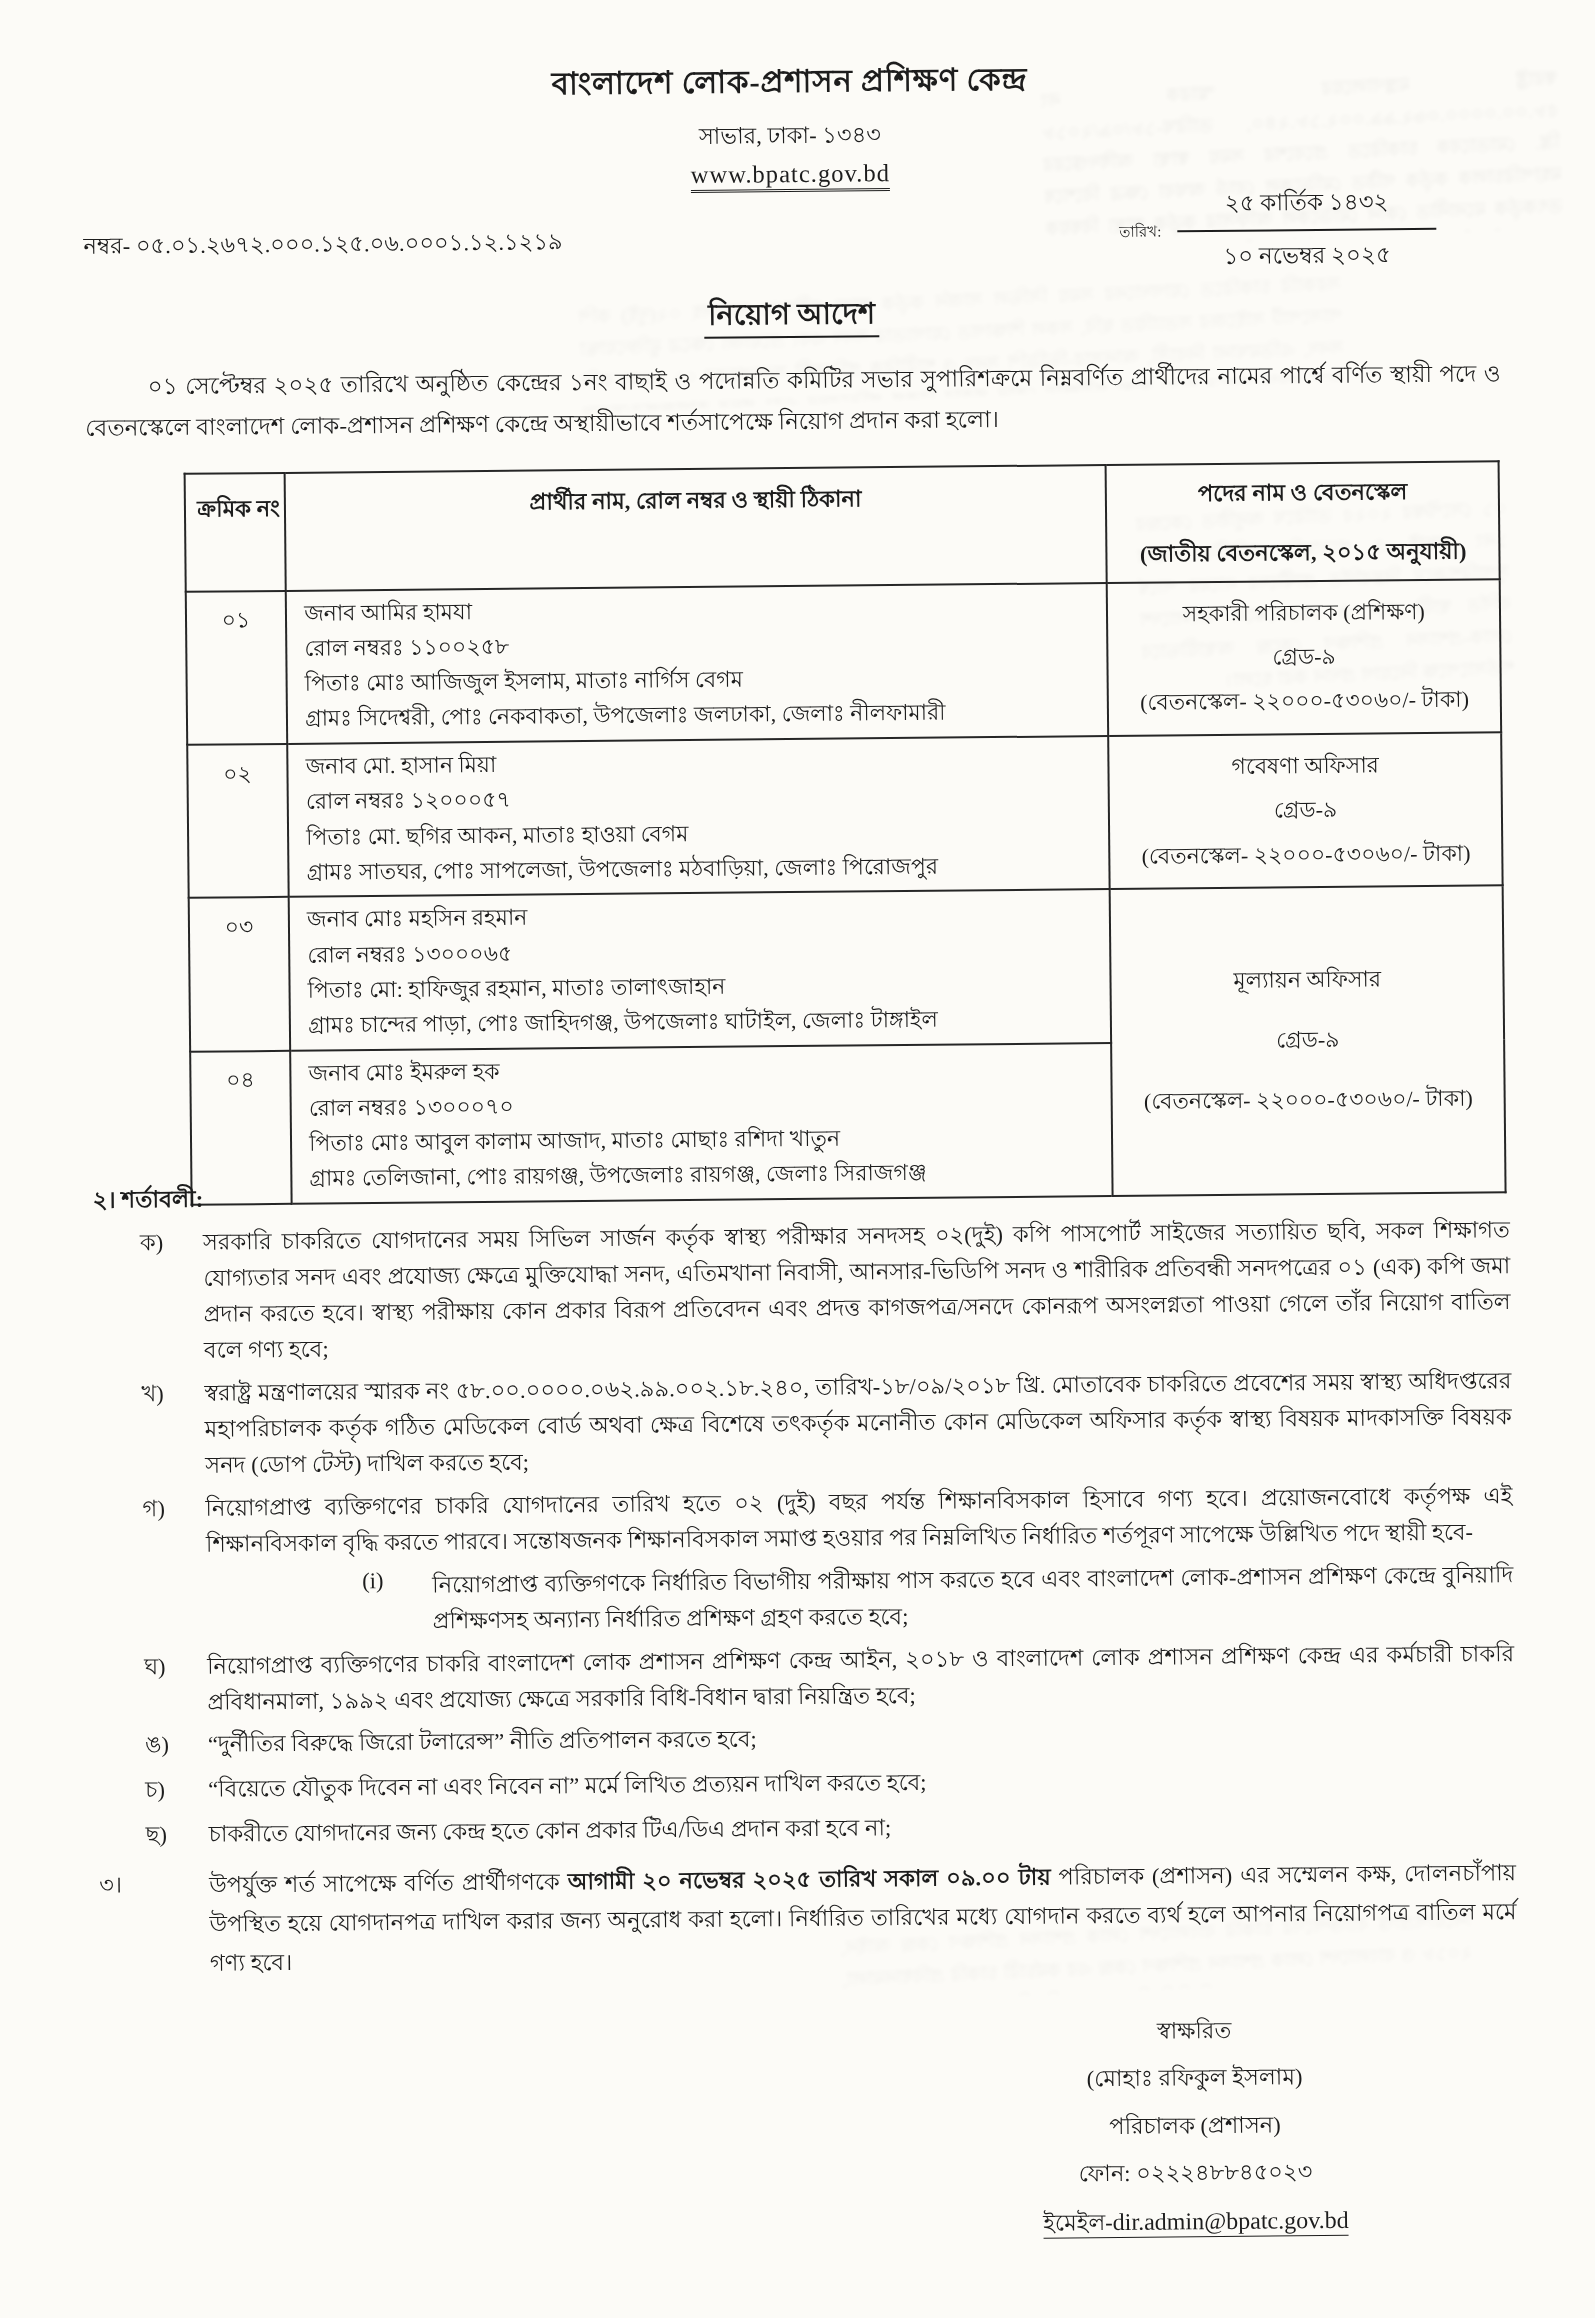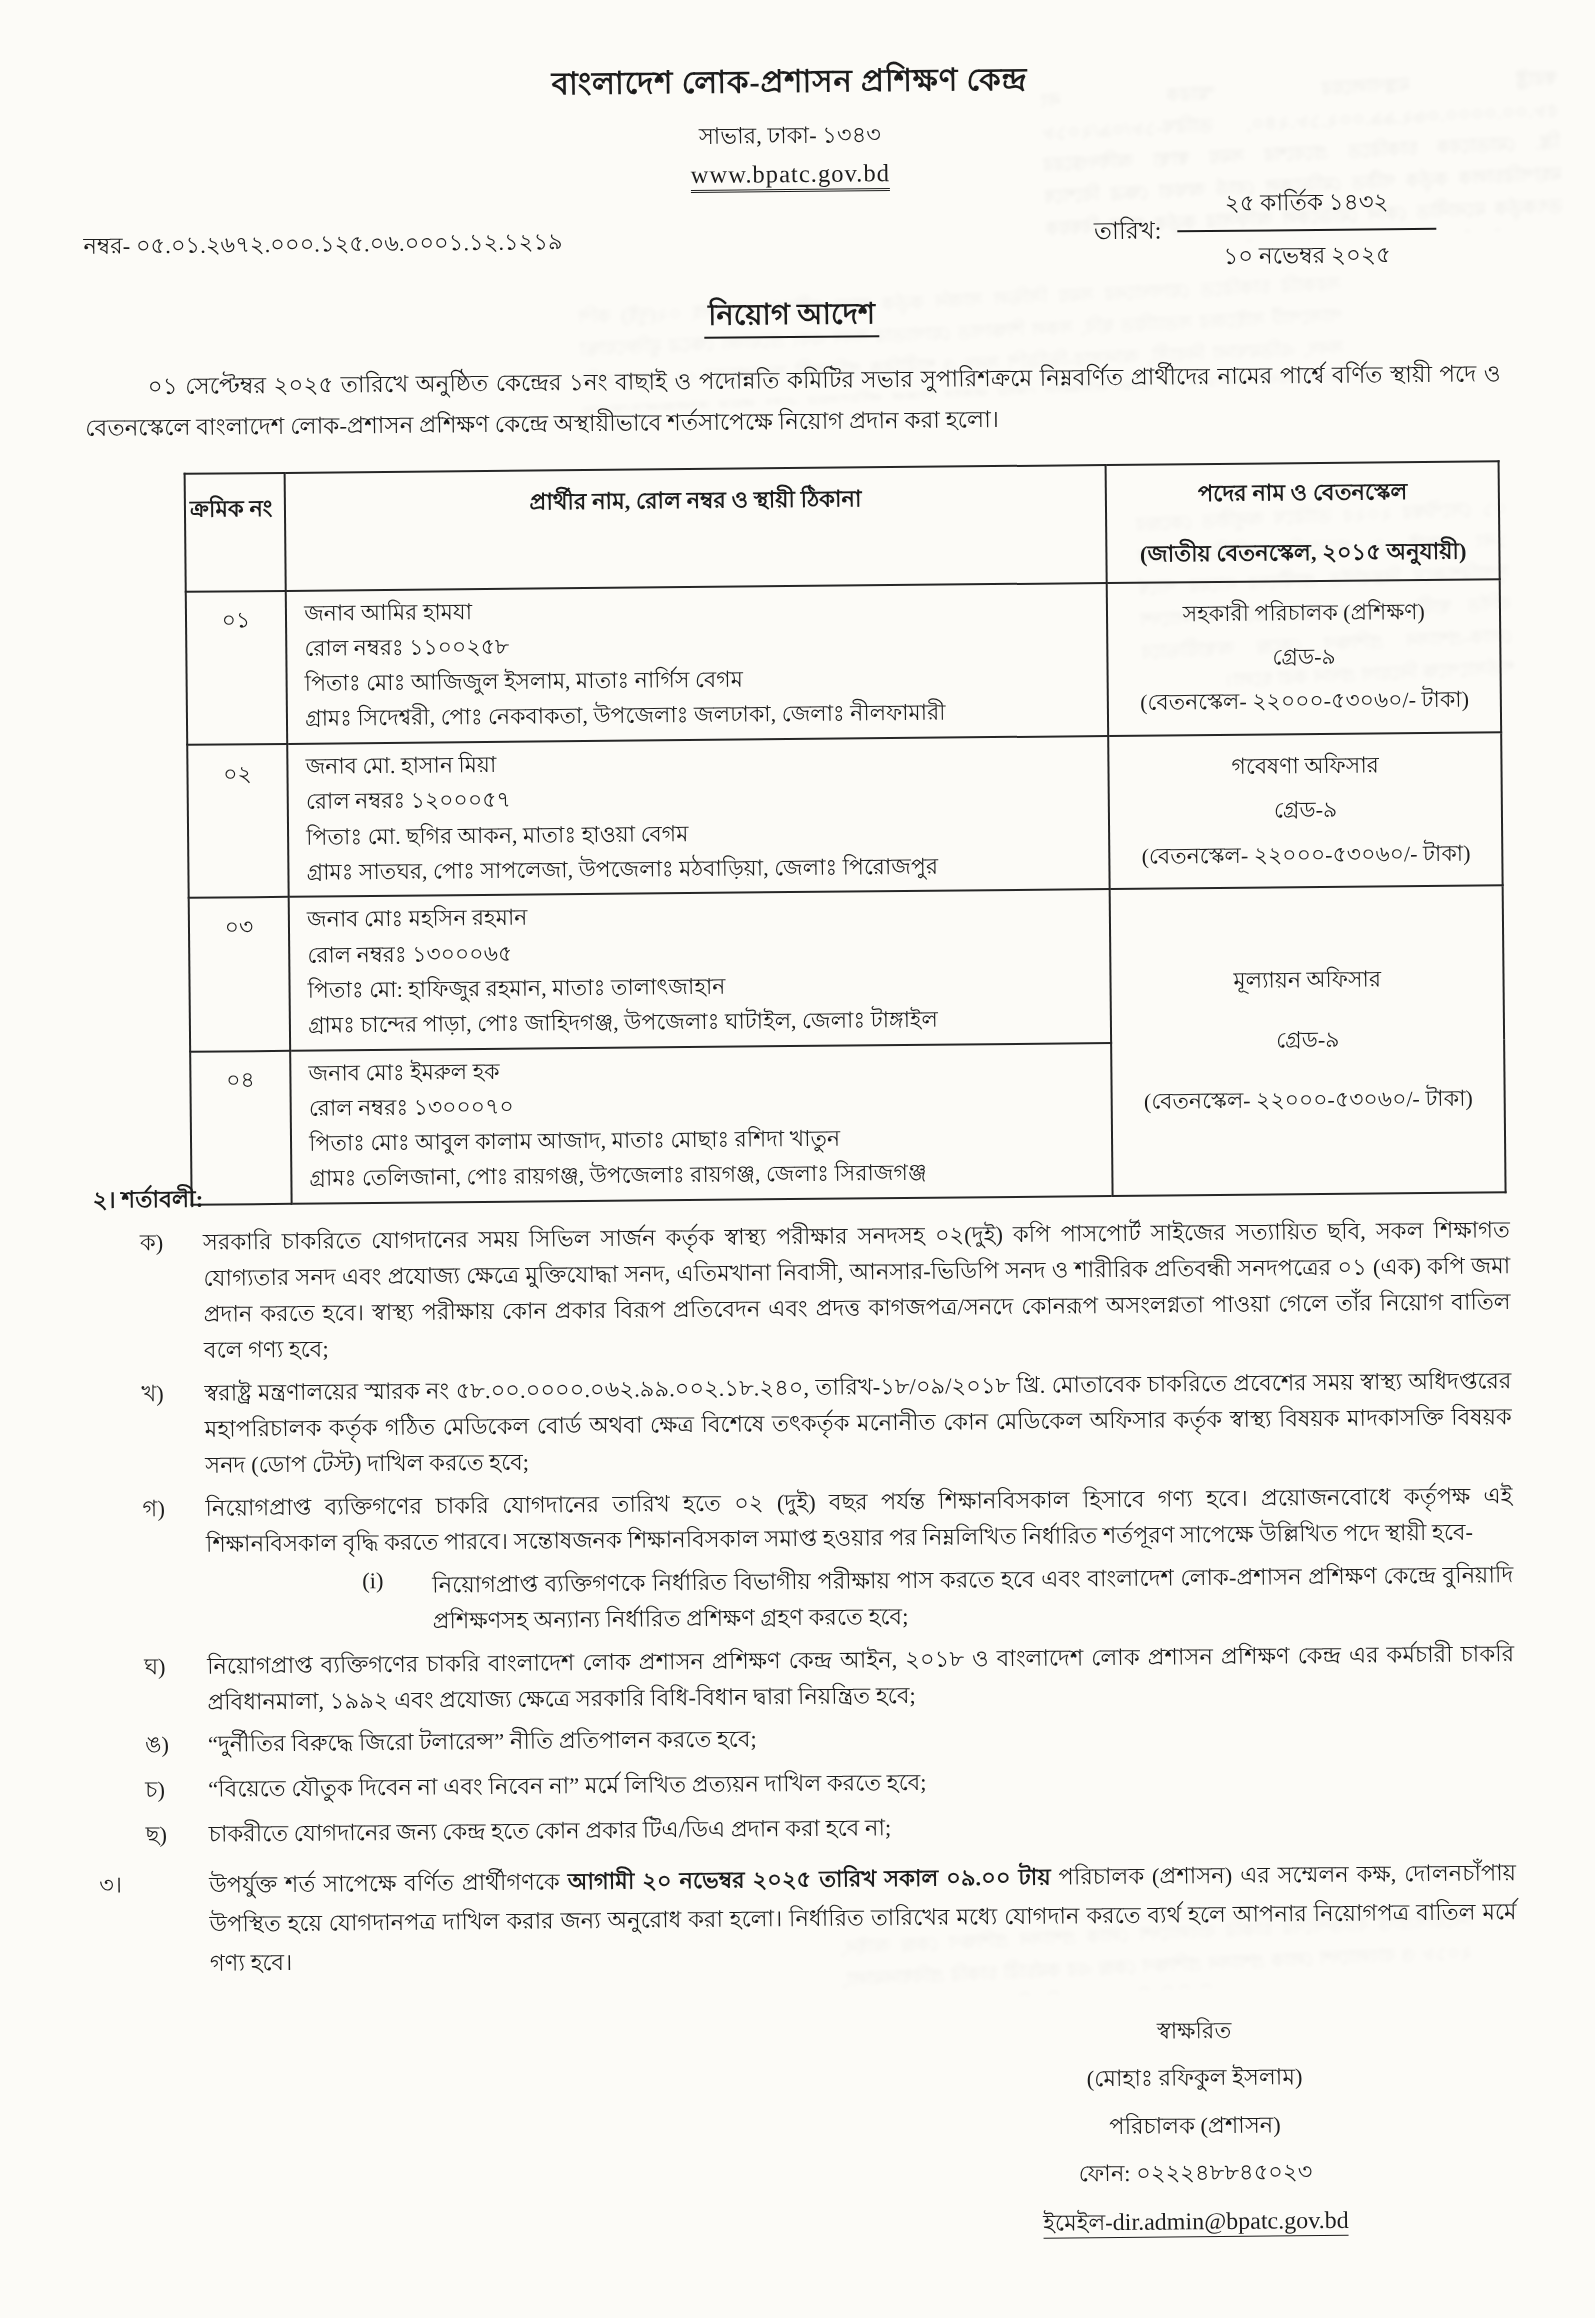--- a/index.html
+++ b/index.html
@@ -12,38 +12,38 @@
 
   
   .org-name{position:absolute;top:57px;left:0;right:0;text-align:center;
     font-size:31px;font-weight:bold;letter-spacing:0.7px;}
   .address{position:absolute;top:118px;left:0;right:0;text-align:center;font-size:22.6px;}
   .website-row{position:absolute;top:160px;left:0;right:0;text-align:center;}
   .website-row a{font-size:24.6px;color:inherit;text-decoration:none;letter-spacing:1px;
     border-bottom:3.3px double #1d1d1d;padding-bottom:2px;cursor:pointer;}
   .memo{position:absolute;top:222px;left:90px;font-size:22.6px;}
   .date-block{position:absolute;top:189px;right:152px;display:flex;align-items:center;gap:16px;}
-  .date-label{font-size:24px;margin-left:40px;}
+  .date-label{font-size:15px;margin-left:40px;}
   .date-frac{display:flex;flex-direction:column;align-items:center;min-width:259px;}
   .date-top{padding:0 17.3px 6px;border-bottom:2px solid #1d1d1d;width:100%;
     box-sizing:border-box;text-align:center;font-size:23px;}
   .date-bottom{padding:6px 6.6px 0;font-size:23px;}
 
   
   .doc-title{position:absolute;top:291px;left:0;right:0;text-align:center;}
   .doc-title span{font-size:29px;font-weight:bold;border-bottom:2.7px solid #1d1d1d;
     padding:0 4px 6px;}
   .intro{position:absolute;top:360px;left:90px;width:1416px;text-align:justify;
     text-indent:63px;line-height:1.8;font-size:23px;}
 
   
   table.apt{position:absolute;top:467px;left:188px;width:1316px;border-collapse:collapse;}
   table.apt th,table.apt td{border:2px solid #262626;}
   table.apt th{font-weight:bold;font-size:22.6px;vertical-align:top;}
-  th.c1{width:93px;padding:17.3px 4px 6.6px;text-align:left;}
+  th.c1{width:93px;padding:17.3px 4px 6.6px;text-align:right;}
   th.c2{width:819px;padding:13.3px 6.6px 6.6px;text-align:center;}
   th.c3{width:399px;padding:10.6px 5.3px 6.6px;text-align:center;}
   th.c3 .l2{margin-top:22.6px;}
   td.serial{text-align:center;vertical-align:top;padding-top:10.6px;font-size:22px;}
   td.cand{padding:4px 17.3px 6.6px;vertical-align:top;line-height:1.6;font-size:22px;}
   td.cand div{white-space:nowrap;}
   td.post{text-align:center;vertical-align:middle;font-size:22px;padding:2.7px 4px;}
   td.post div{margin:7.3px 0;}
   td.post.merged div{margin:23px 0;}
 

